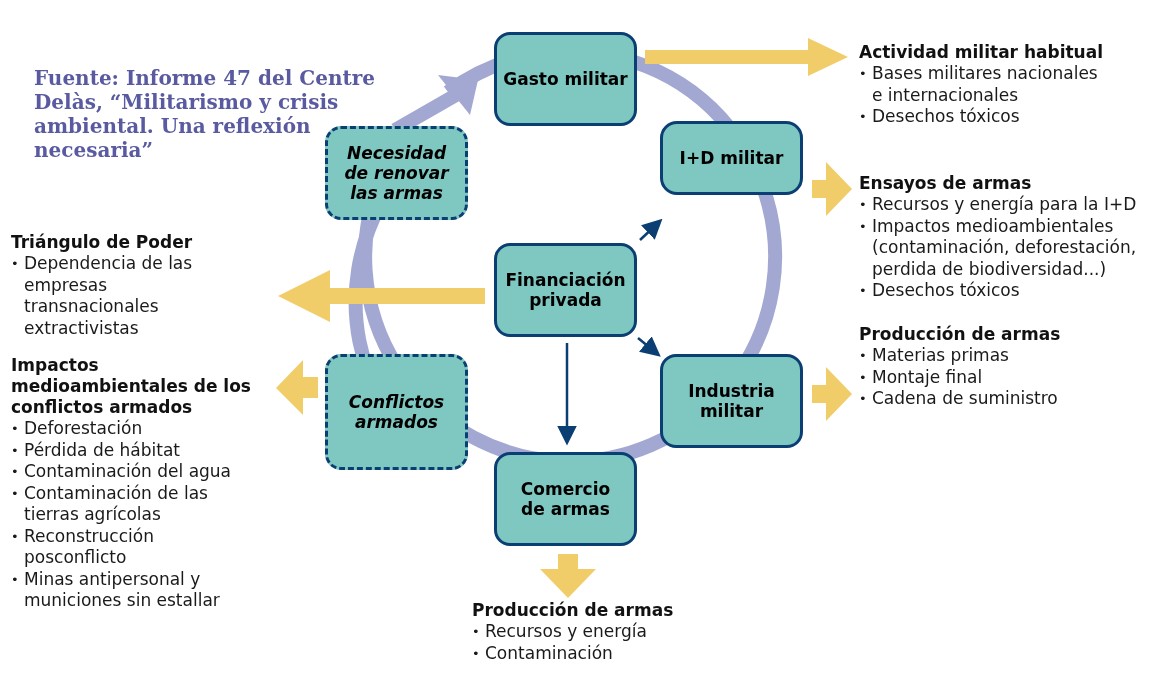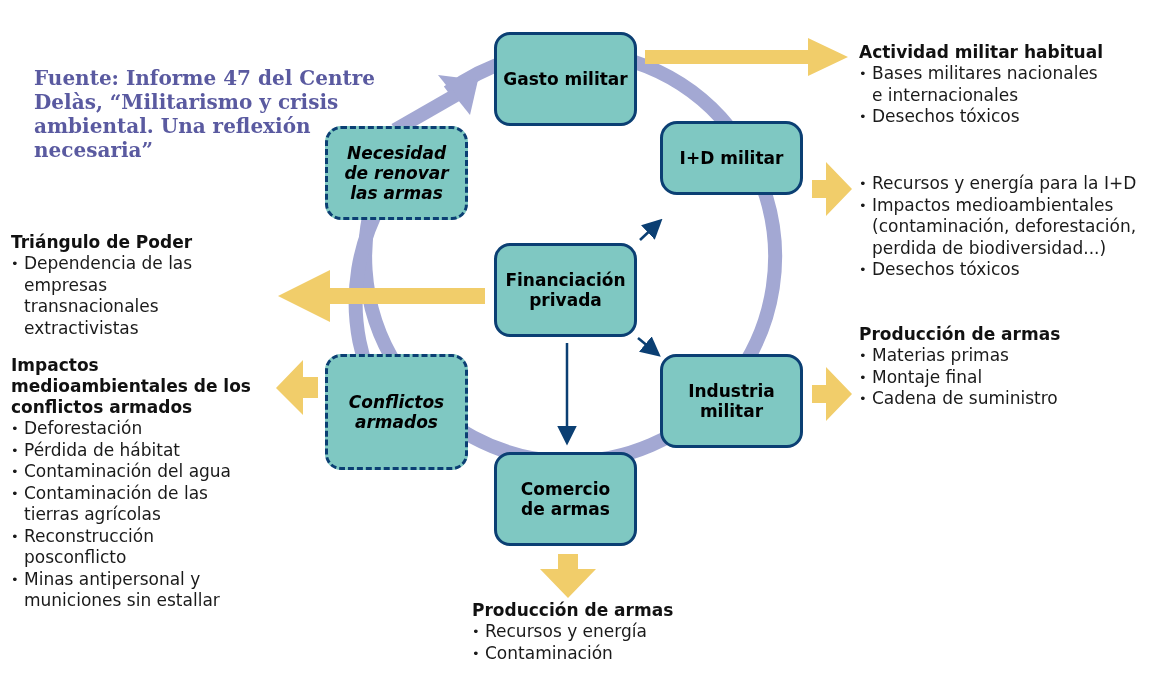--- a/index.html
+++ b/index.html
@@ -102,20 +102,21 @@
 <div class="block" style="left:859px;top:14px;width:310px;margin-top:28px;">
   <h3>Actividad militar habitual</h3>
   <ul>
     <li>Bases militares nacionales
 e internacionales</li>
     <li>Desechos tóxicos</li>
   </ul>
 </div>
 
 <div class="block" style="left:859px;top:173px;width:310px;">
+  <h3>Ensayos de armas</h3>
   <ul>
     <li>Recursos y energía para la I+D</li>
     <li>Impactos medioambientales
 (contaminación, deforestación,
 perdida de biodiversidad...)</li>
     <li>Desechos tóxicos</li>
   </ul>
 </div>
 
 <div class="block" style="left:859px;top:324px;width:310px;">

